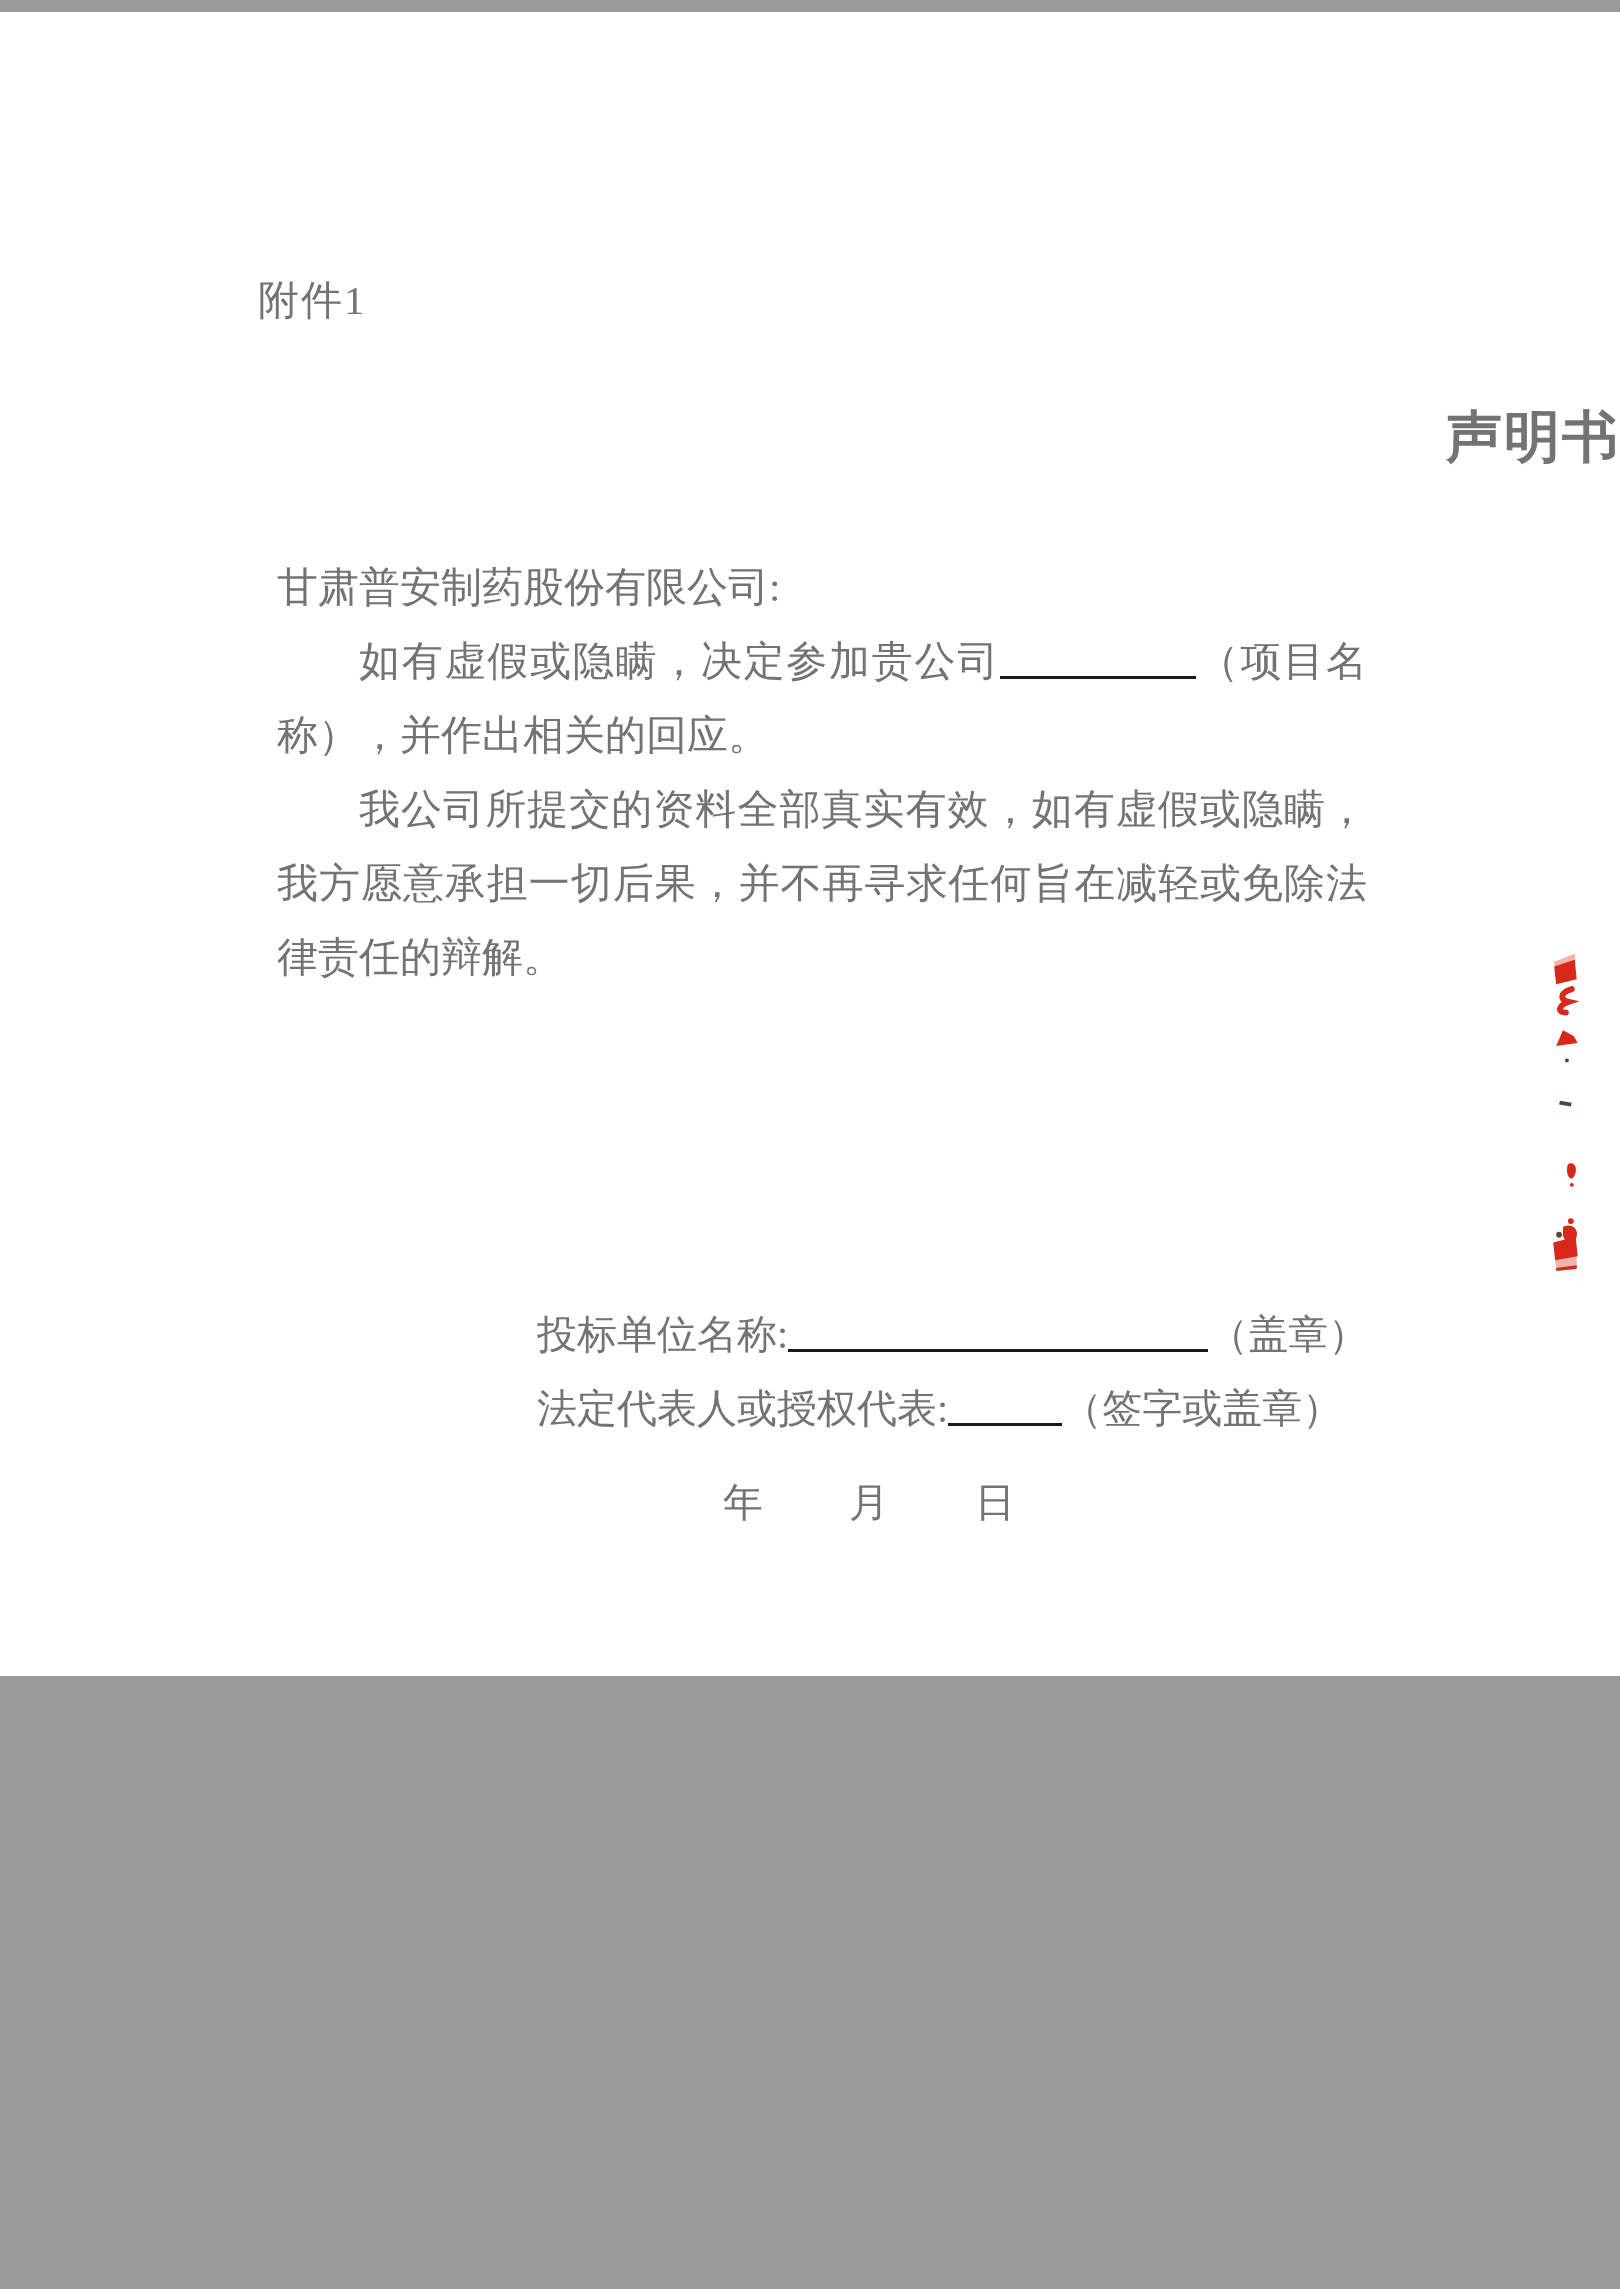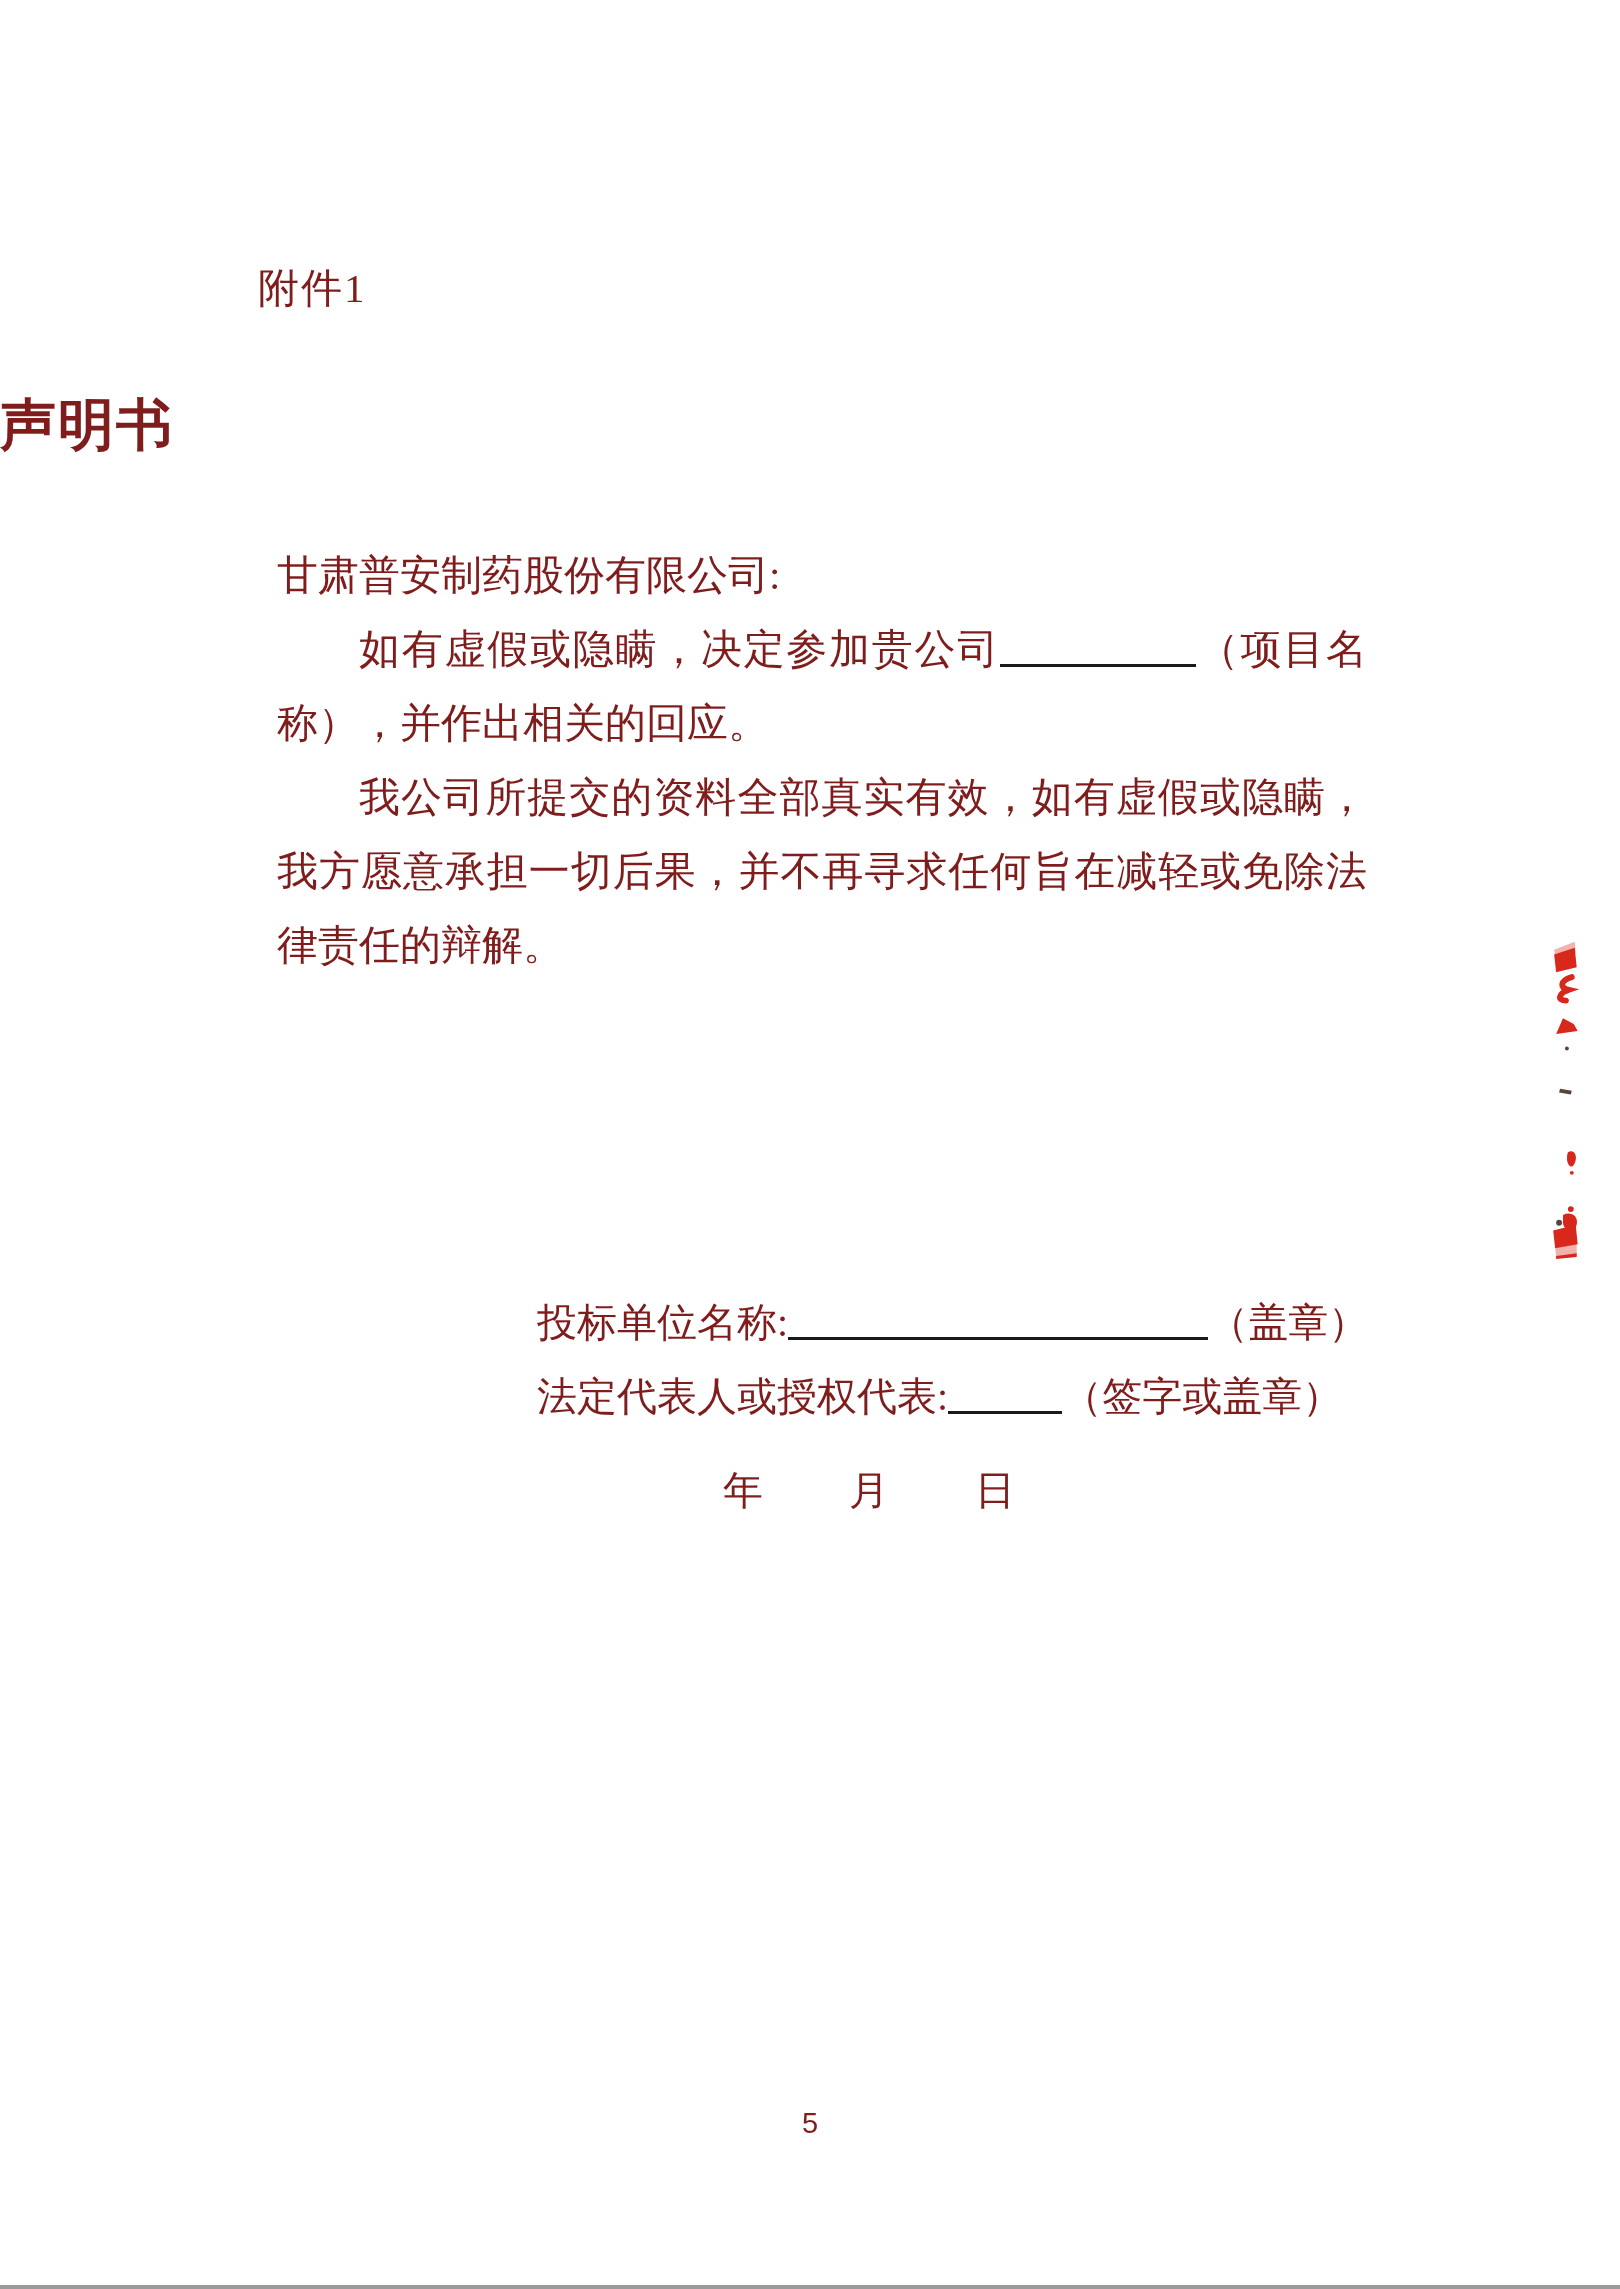--- a/index.html
+++ b/index.html
@@ -1,41 +1,41 @@
 <!DOCTYPE html>
 <html><head>
 <meta charset="utf-8">
 <style>
   html, body { margin: 0; padding: 0; background: #9a9a9a; }
   .page {
     position: relative;
     width: 1620px;
-    height: 2285px;
-    margin: 0 auto;
+    height: 1664px;
+    margin: 12px auto;
     background: #ffffff;
-    color: #7f1d1d;
+    color: #737373;
     font-family: "Liberation Serif", "DejaVu Serif", serif;
     overflow: hidden;
   }
 
   .attachment-label {
     position: absolute;
     left: 258px;
     top: 263px;
     font-size: 41px;
     line-height: 51px;
     letter-spacing: 2px;
   }
 
   .doc-title {
     position: absolute;
     left: 0;
     top: 388px;
     width: 100%;
-    text-align: left;
+    text-align: right;
     font-size: 56px;
     font-weight: bold;
     letter-spacing: 2px;
   }
 
   .body-text {
     position: absolute;
     left: 277px;
     top: 538px;
     width: 1090px;

